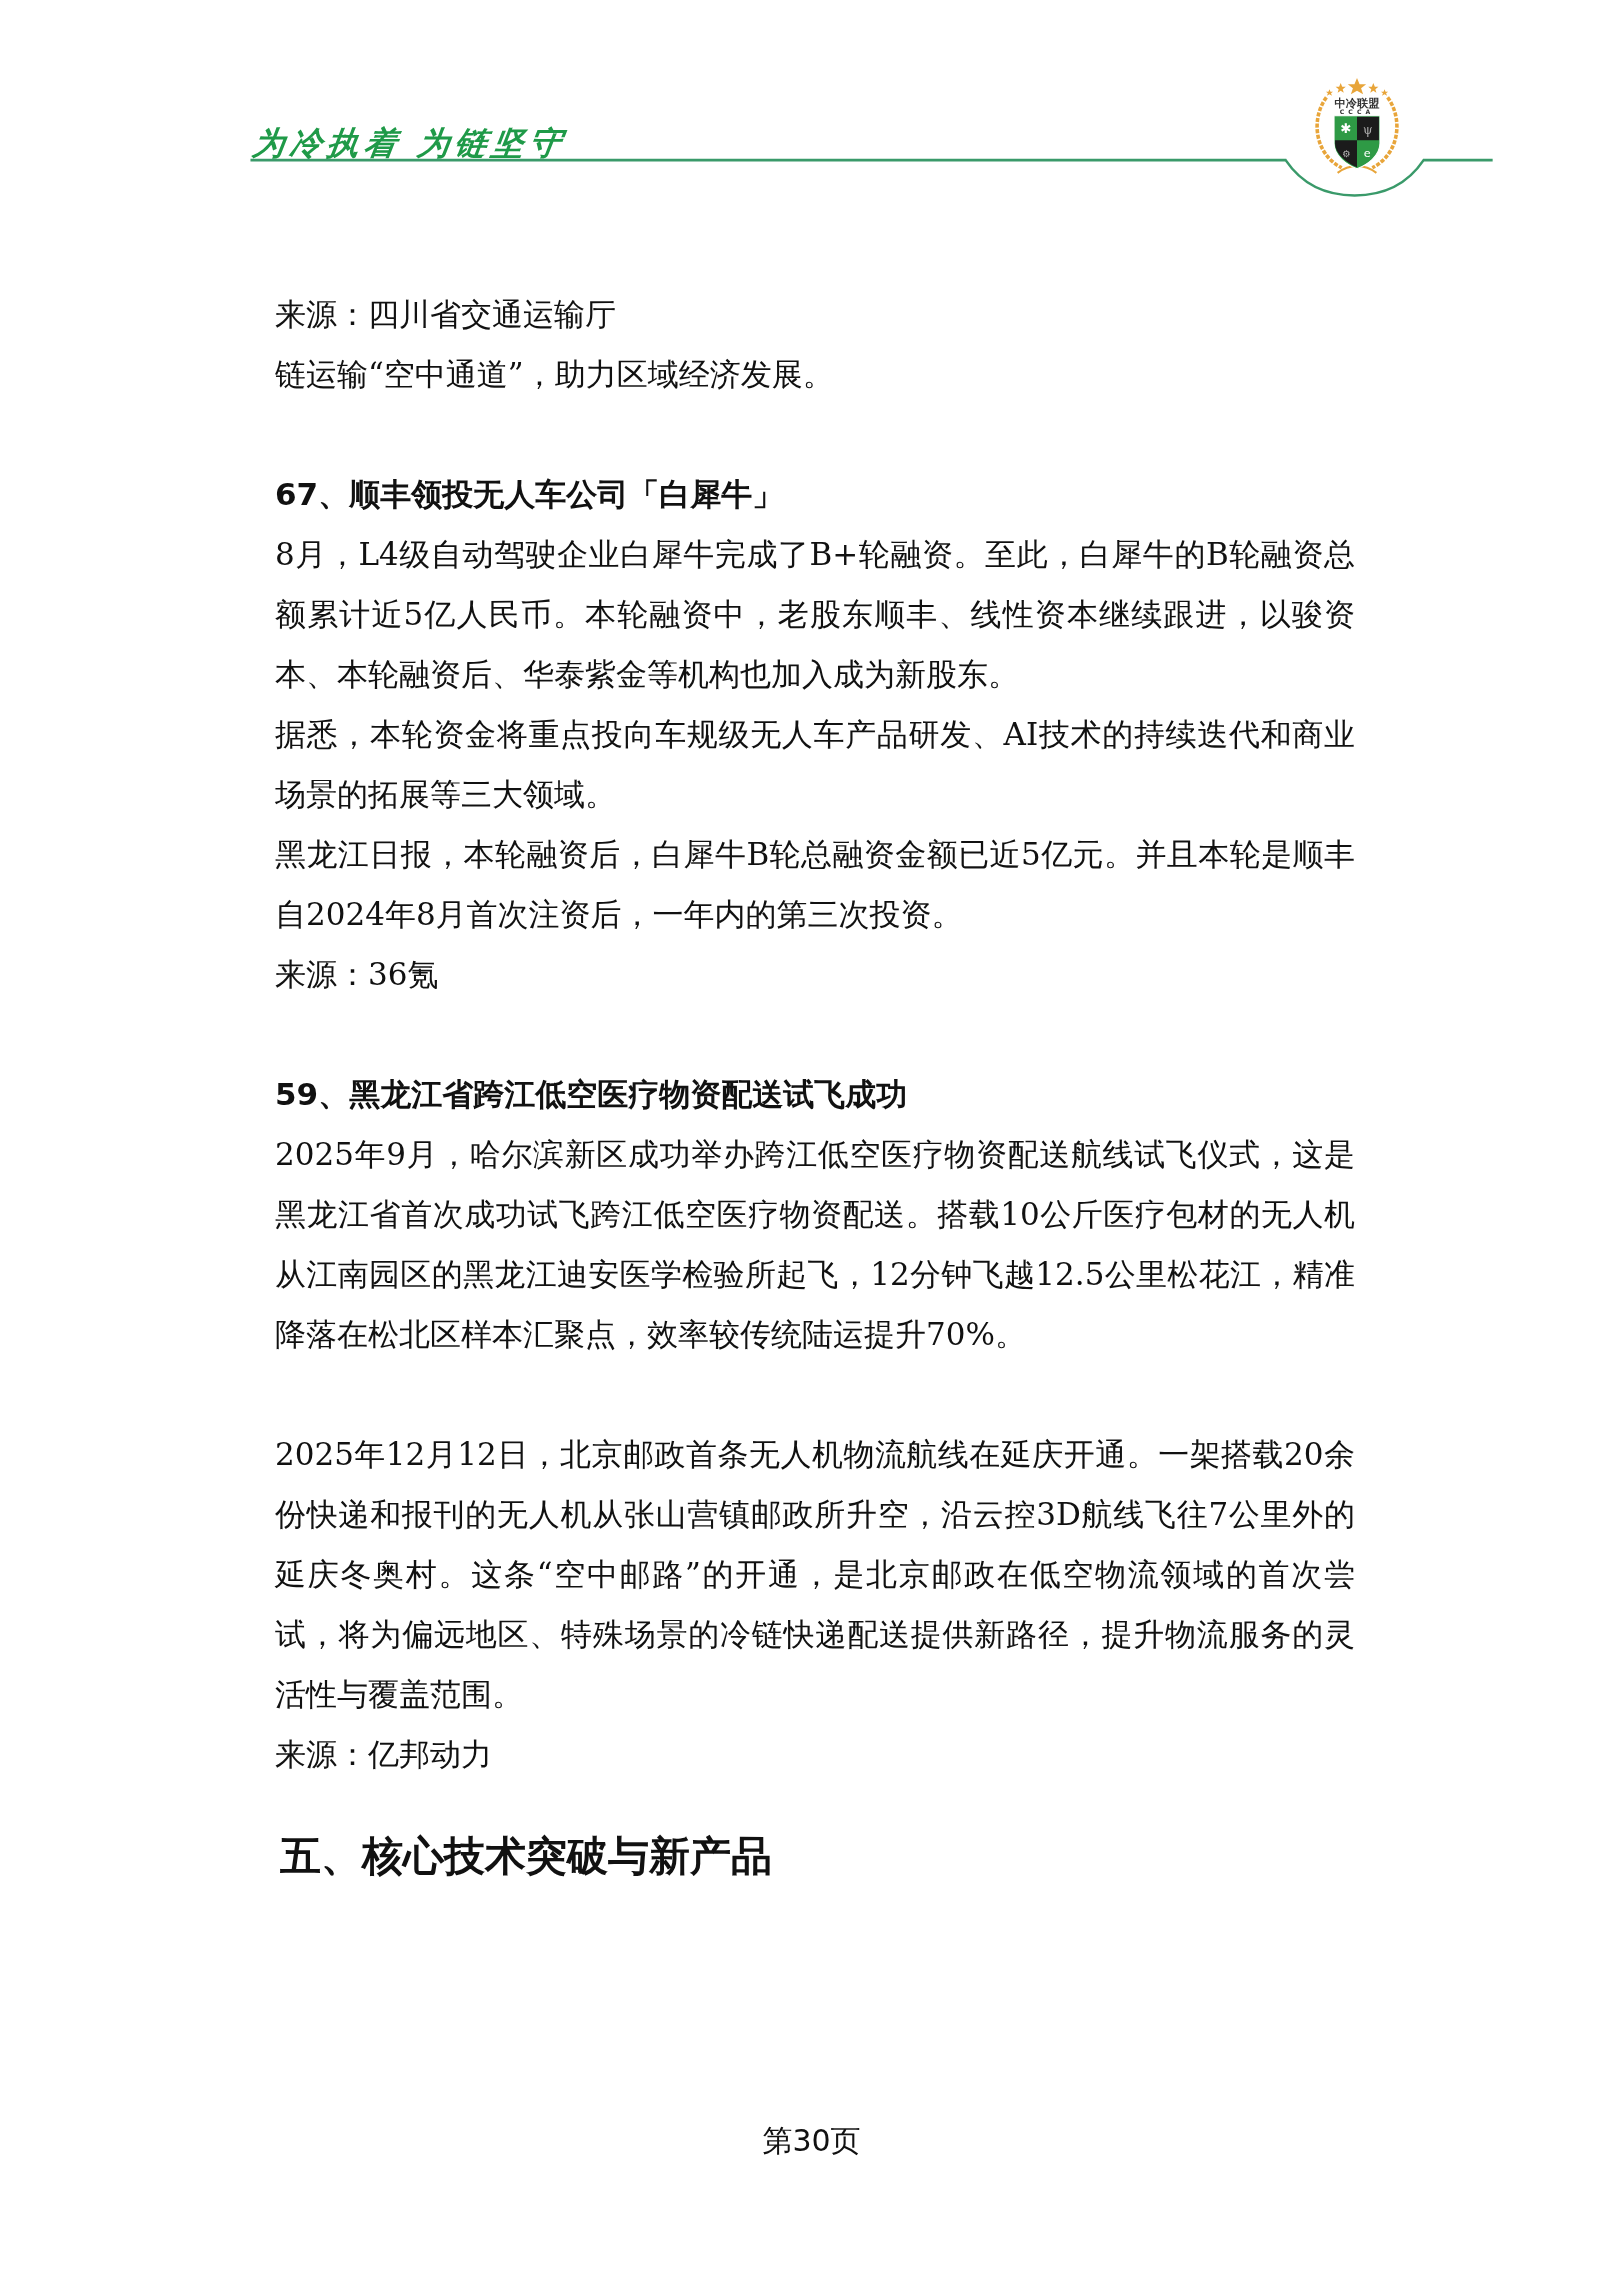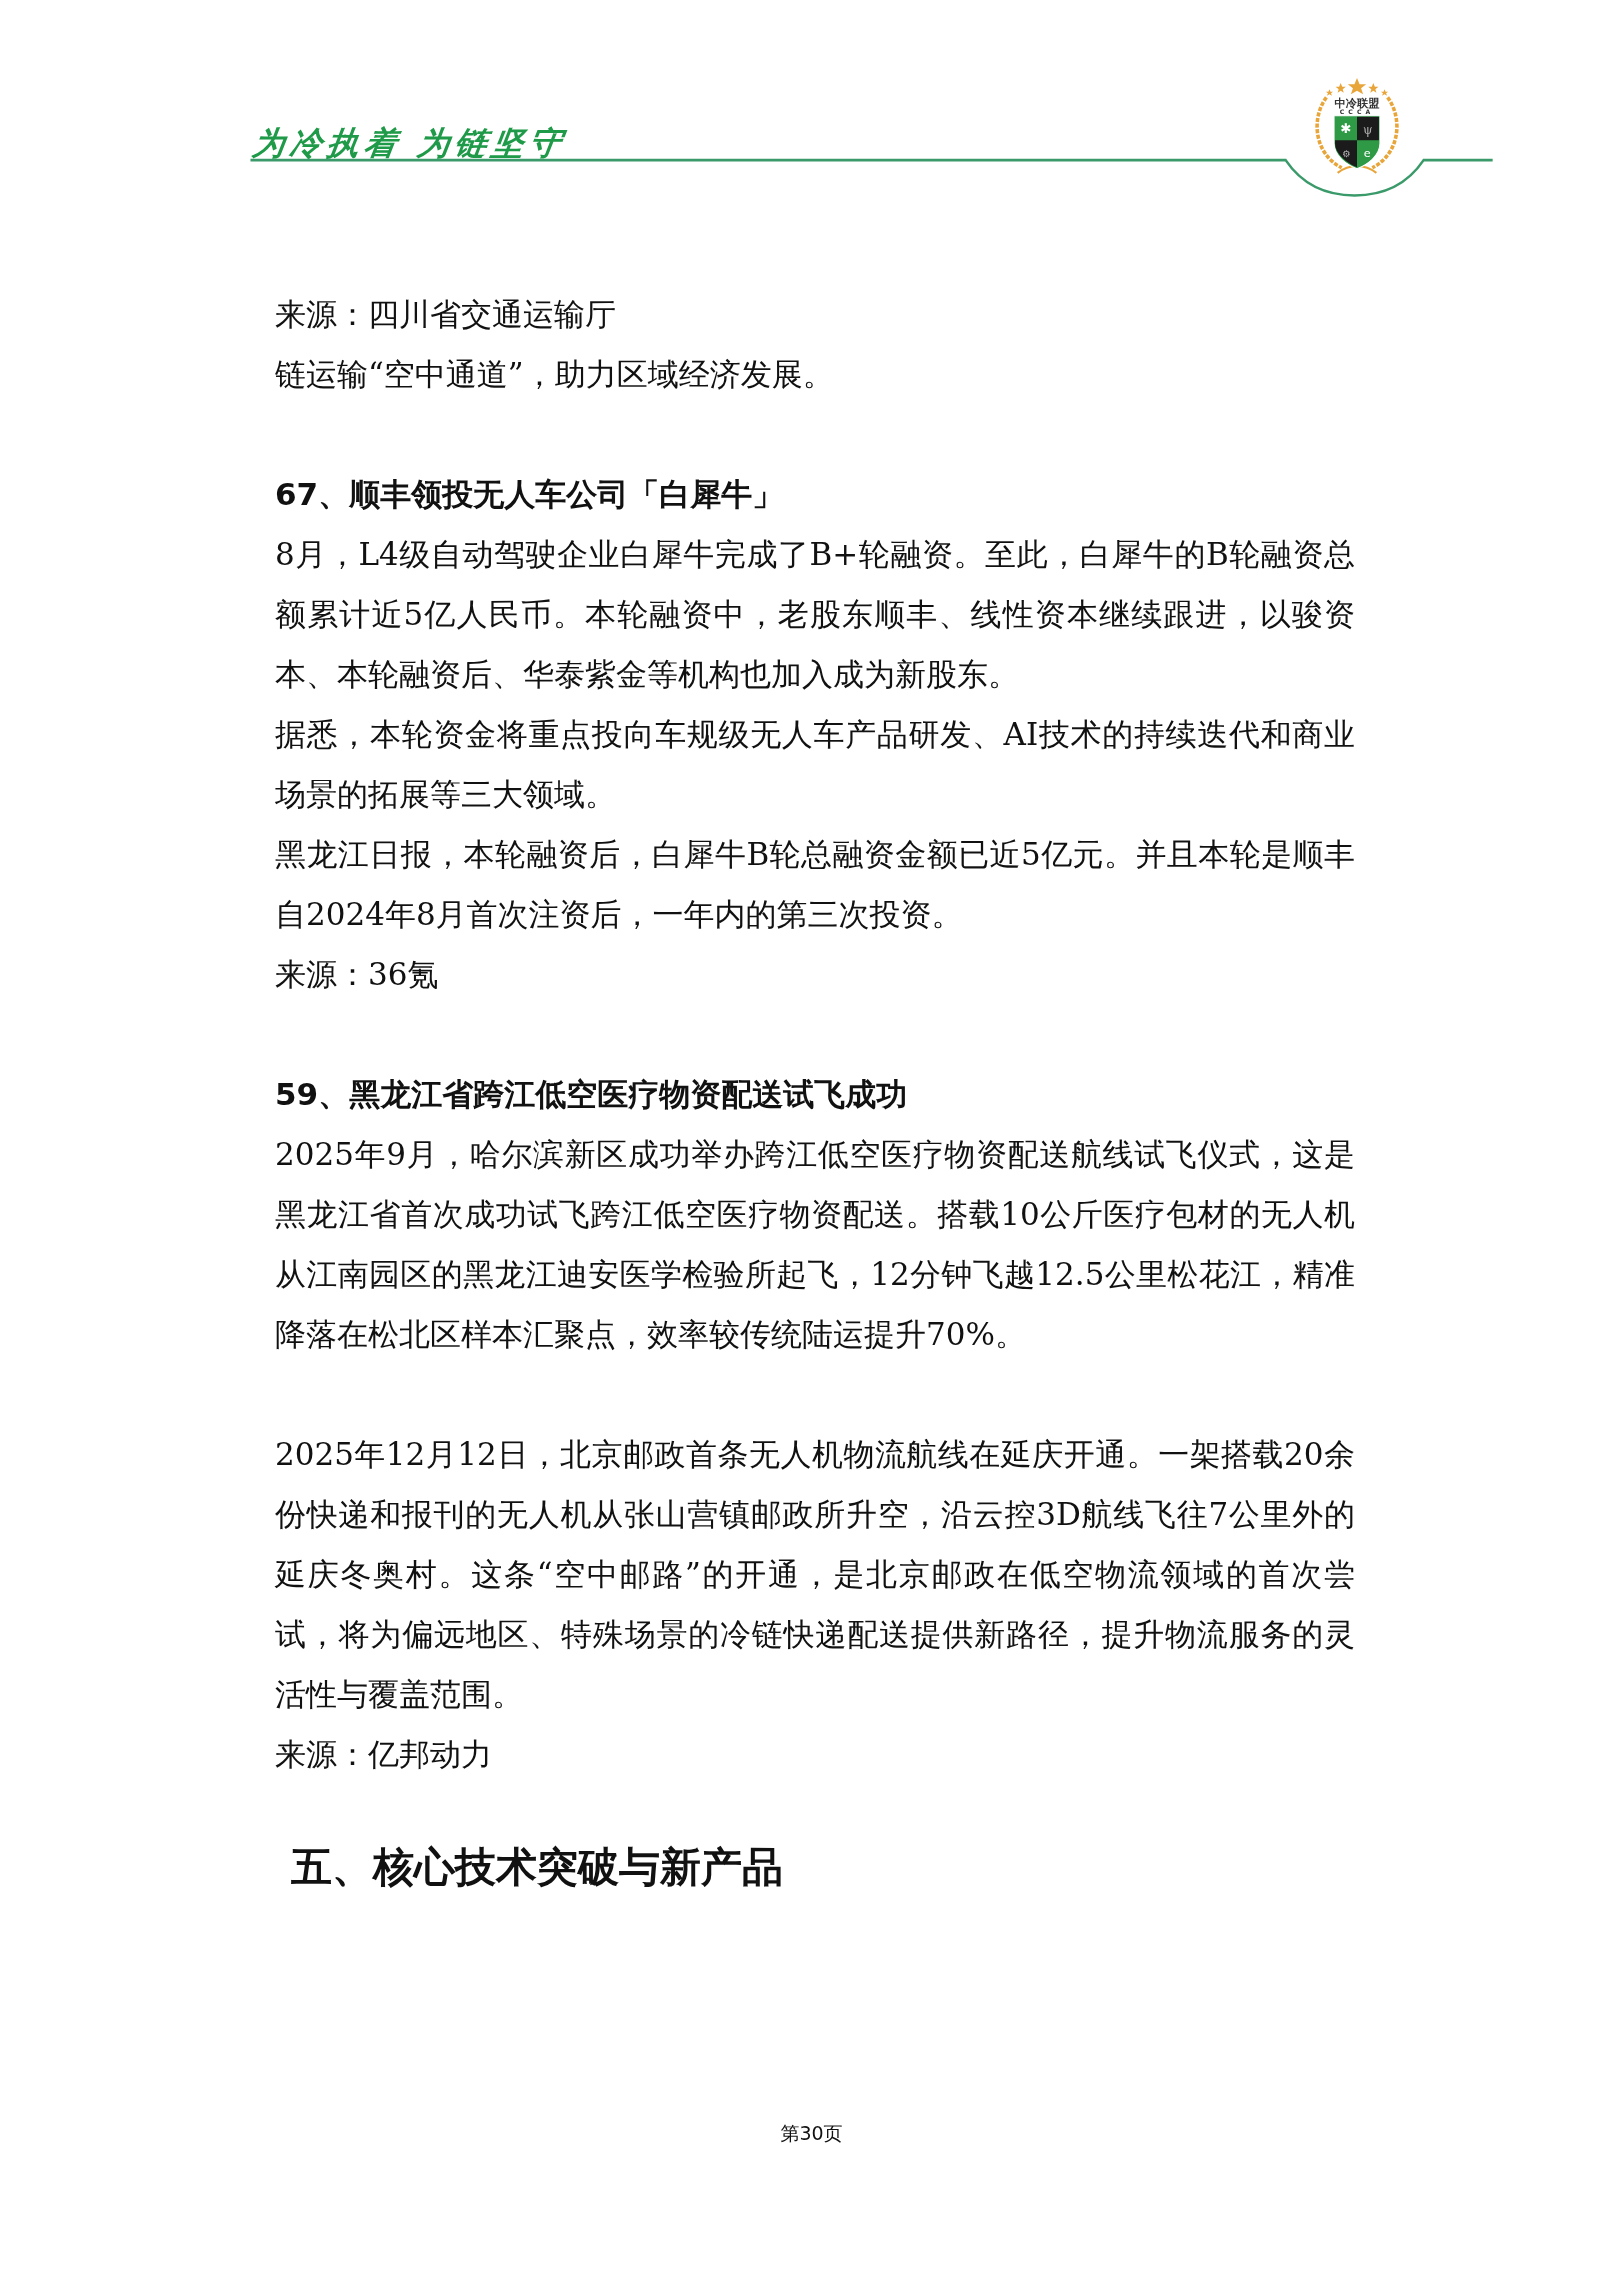--- a/index.html
+++ b/index.html
@@ -6,22 +6,22 @@
   body { width:1623px; height:2295px; position:relative; overflow:hidden;
          font-family:"DejaVu Serif","Liberation Serif",serif; color:#111; }
   .header-slogan { position:absolute; left:253px; top:122px; font-size:32px; font-style:italic; font-weight:bold;
          color:#1f9a48; letter-spacing:5.1px; font-family:"DejaVu Serif","Liberation Serif",serif; transform:skewX(-8deg); }
   .header-line { position:absolute; left:0; top:0; }
   .logo { position:absolute; left:1306px; top:77px; width:102px; height:102px; }
   .content { position:absolute; left:275px; top:284px; width:1080px; }
   .p { font-size:31px; line-height:60px; margin:0; text-align:justify; text-align-last:left; white-space:normal; }
   .h { font-size:31px; line-height:60px; font-weight:bold; margin:0; font-family:"DejaVu Sans","Liberation Sans",sans-serif; }
   .gap { height:60px; }
-  .section-title { font-size:41px; font-weight:bold; font-family:"DejaVu Sans","Liberation Sans",sans-serif; margin:16px; line-height:72px; }
-  .footer { position:absolute; left:0; width:1623px; top:2121px; text-align:center; font-size:19px;
+  .section-title { font-size:41px; font-weight:bold; font-family:"DejaVu Sans","Liberation Sans",sans-serif; margin:5px; line-height:72px; }
+  .footer { position:absolute; left:0; width:1623px; top:2121px; text-align:center; font-size:30px;
             font-family:"DejaVu Sans","Liberation Sans",sans-serif; color:#111; }
 </style>
 </head>
 <body>
 
 <div class="header-slogan">为冷执着  为链坚守</div>
 
 <svg class="header-line" width="1623" height="215" viewBox="0 0 3175 420">
   <path d="M490,313 L2515,313 C2540,350 2580,382 2650,382 C2720,382 2760,350 2785,313 L2920,313" fill="none" stroke="#3a9a6a" stroke-width="5"></path>
 </svg>

